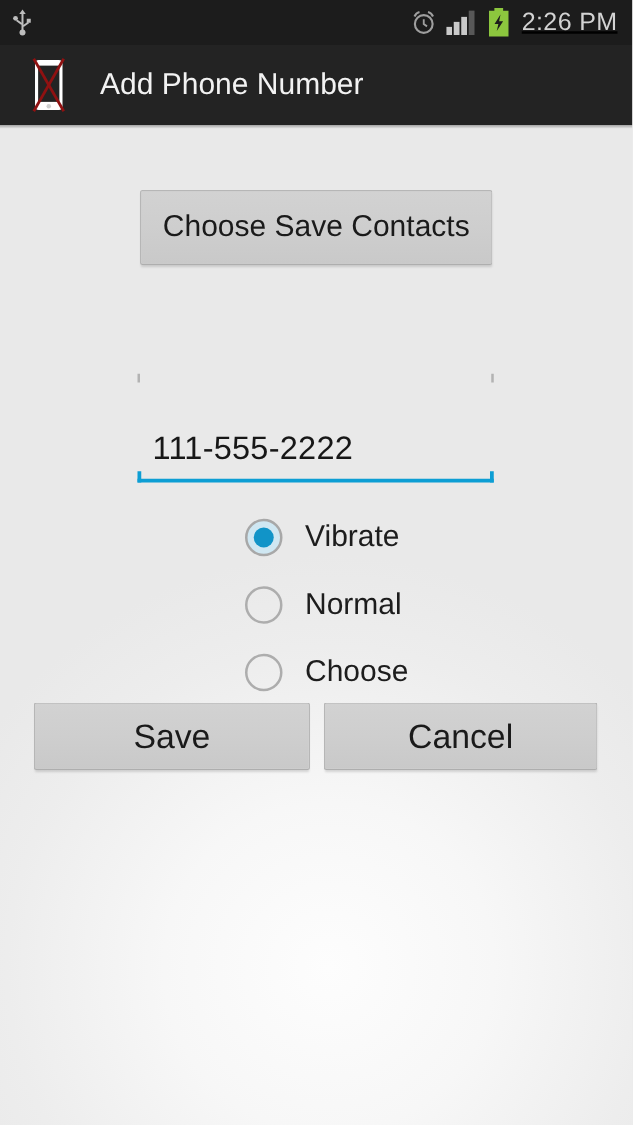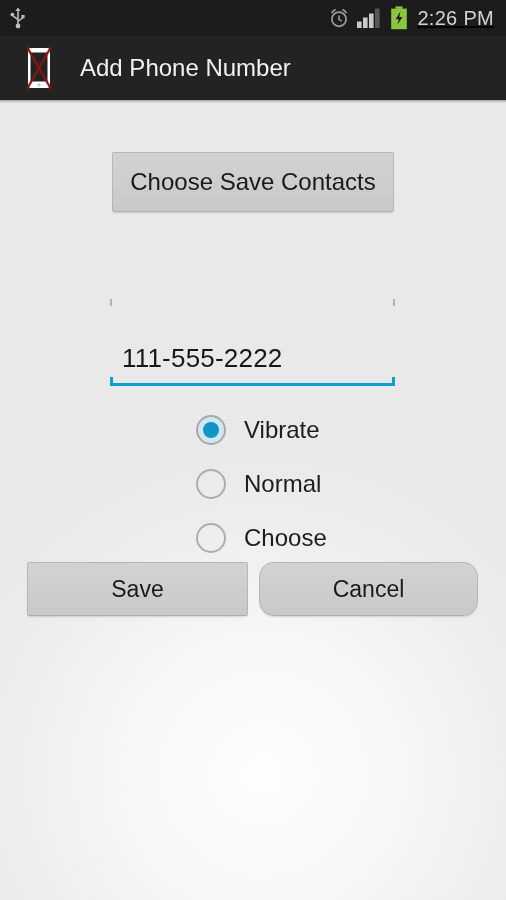--- a/index.html
+++ b/index.html
@@ -95,21 +95,21 @@
   
   .holo-btn {
     position: absolute;
     box-sizing: border-box;
     background: linear-gradient(to bottom, #d2d2d2 0%, #cecece 50%, #c9c9c9 100%);
     border: 1px solid #b6b6b6;
     border-bottom: 1px solid #aeaeae;
     border-radius: 2px;
     box-shadow: 0 2px 2px -1px rgba(0,0,0,0.14);
     color: #1a1a1a;
-    font-size: 23px;
+    font-size: 27px;
     font-family: "Liberation Sans", sans-serif;
     display: flex;
     align-items: center;
     justify-content: center;
     cursor: pointer;
     user-select: none;
   }
 
   #btn-choose-contacts {
     left: 112px;
@@ -203,21 +203,20 @@
     left: 27px;
     top: 462px;
     width: 221px;
     height: 54px;
   }
   #btn-cancel {
     left: 259px;
     top: 462px;
     width: 219px;
     height: 54px;
-    border-radius: 15px;
   }
 </style>
 </head>
 <body>
 
 <div id="screen">
 
   <div id="status-bar">
     <div id="status-left">
       <span>

